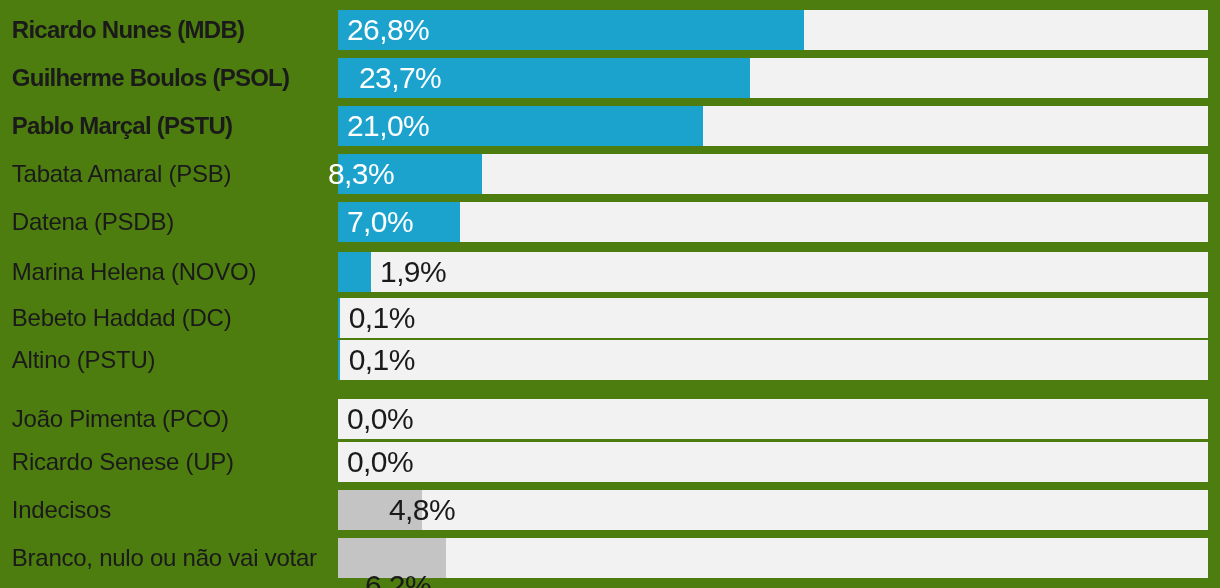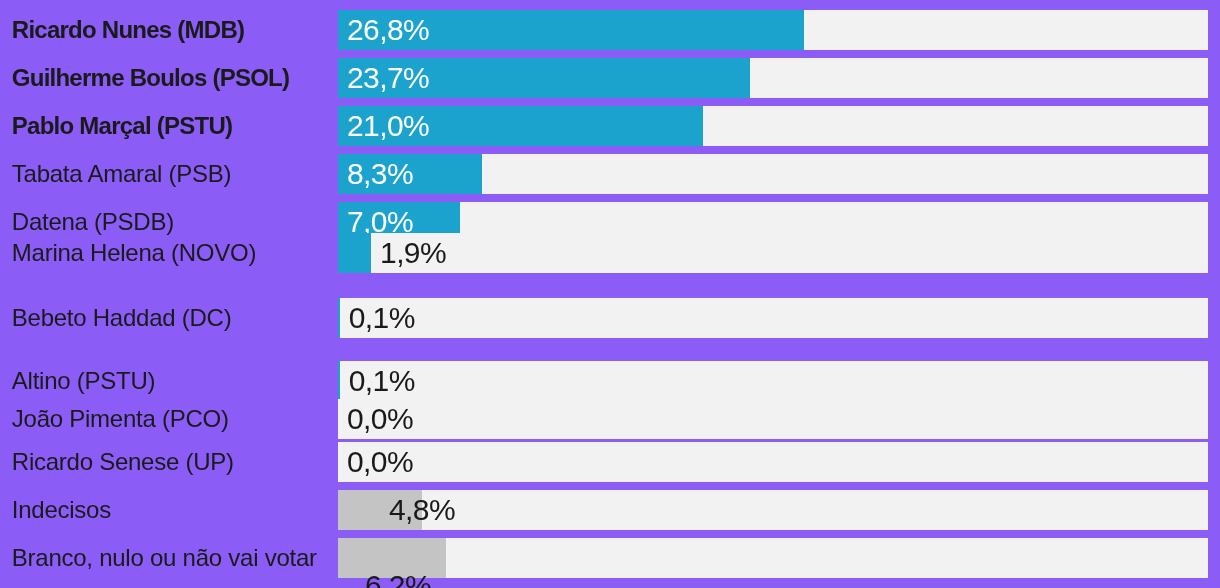--- a/index.html
+++ b/index.html
@@ -1,27 +1,27 @@
 <!DOCTYPE html>
 <html><head>
 <meta charset="utf-8">
 <style>
   html,body{margin:0;padding:0;background:#ffffff;}
   body{width:1220px;height:588px;overflow:hidden;
        font-family:"Liberation Sans",sans-serif;}
-  .chart{position:relative;width:1220px;height:588px;background:#8b5cf6;}
+  .chart{position:relative;width:1220px;height:588px;background:#4d7c0f;}
   .row{position:absolute;left:0;width:1220px;height:40px;}
   .row:nth-child(1){top:9.7px;}
   .row:nth-child(2){top:57.7px;}
   .row:nth-child(3){top:105.7px;}
   .row:nth-child(4){top:153.7px;}
   .row:nth-child(5){top:201.7px;}
-  .row:nth-child(6){top:233px;}
+  .row:nth-child(6){top:252px;}
   .row:nth-child(7){top:297.7px;}
-  .row:nth-child(8){top:361px;}
+  .row:nth-child(8){top:340px;}
   .row:nth-child(9){top:399px;}
   .row:nth-child(10){top:441.7px;}
   .row:nth-child(11){top:489.7px;}
   .row:nth-child(12){top:537.7px;}
   .track{position:absolute;left:338px;top:0;width:870px;height:40px;background:#f2f2f2;}
   .bar{position:absolute;left:338px;top:0;height:40px;width:0;background:#1ba3ce;}
   .bar.neutral{background:#c4c4c4;}
   .label{position:absolute;left:11.8px;top:0;height:40px;line-height:40px;
          font-size:24px;letter-spacing:-0.25px;color:#1a1a1a;white-space:nowrap;
          transform:translateZ(0);}
@@ -38,33 +38,33 @@
   <div class="row">
     <div class="label bold">Ricardo Nunes (MDB)</div>
     <div class="track"></div>
     <div class="bar" style="width: 466.32px;"></div>
     <div class="value on-bar" style="left: 347px;">26,8%</div>
   </div>
   <div class="row">
     <div class="label bold">Guilherme Boulos (PSOL)</div>
     <div class="track"></div>
     <div class="bar" style="width: 412.38px;"></div>
-    <div class="value on-bar" style="left: 347px;">23,7%</div>
+    <div class="value on-bar" style="left: 359px;">23,7%</div>
   </div>
   <div class="row">
     <div class="label bold">Pablo Marçal (PSTU)</div>
     <div class="track"></div>
     <div class="bar" style="width: 365.4px;"></div>
     <div class="value on-bar" style="left: 347px;">21,0%</div>
   </div>
   <div class="row">
     <div class="label">Tabata Amaral (PSB)</div>
     <div class="track"></div>
     <div class="bar" style="width: 144.42px;"></div>
-    <div class="value on-bar" style="left: 347px;">8,3%</div>
+    <div class="value on-bar" style="left: 328px;">8,3%</div>
   </div>
   <div class="row">
     <div class="label">Datena (PSDB)</div>
     <div class="track"></div>
     <div class="bar" style="width: 121.8px;"></div>
     <div class="value on-bar" style="left: 347px;">7,0%</div>
   </div>
   <div class="row">
     <div class="label">Marina Helena (NOVO)</div>
     <div class="track"></div>

